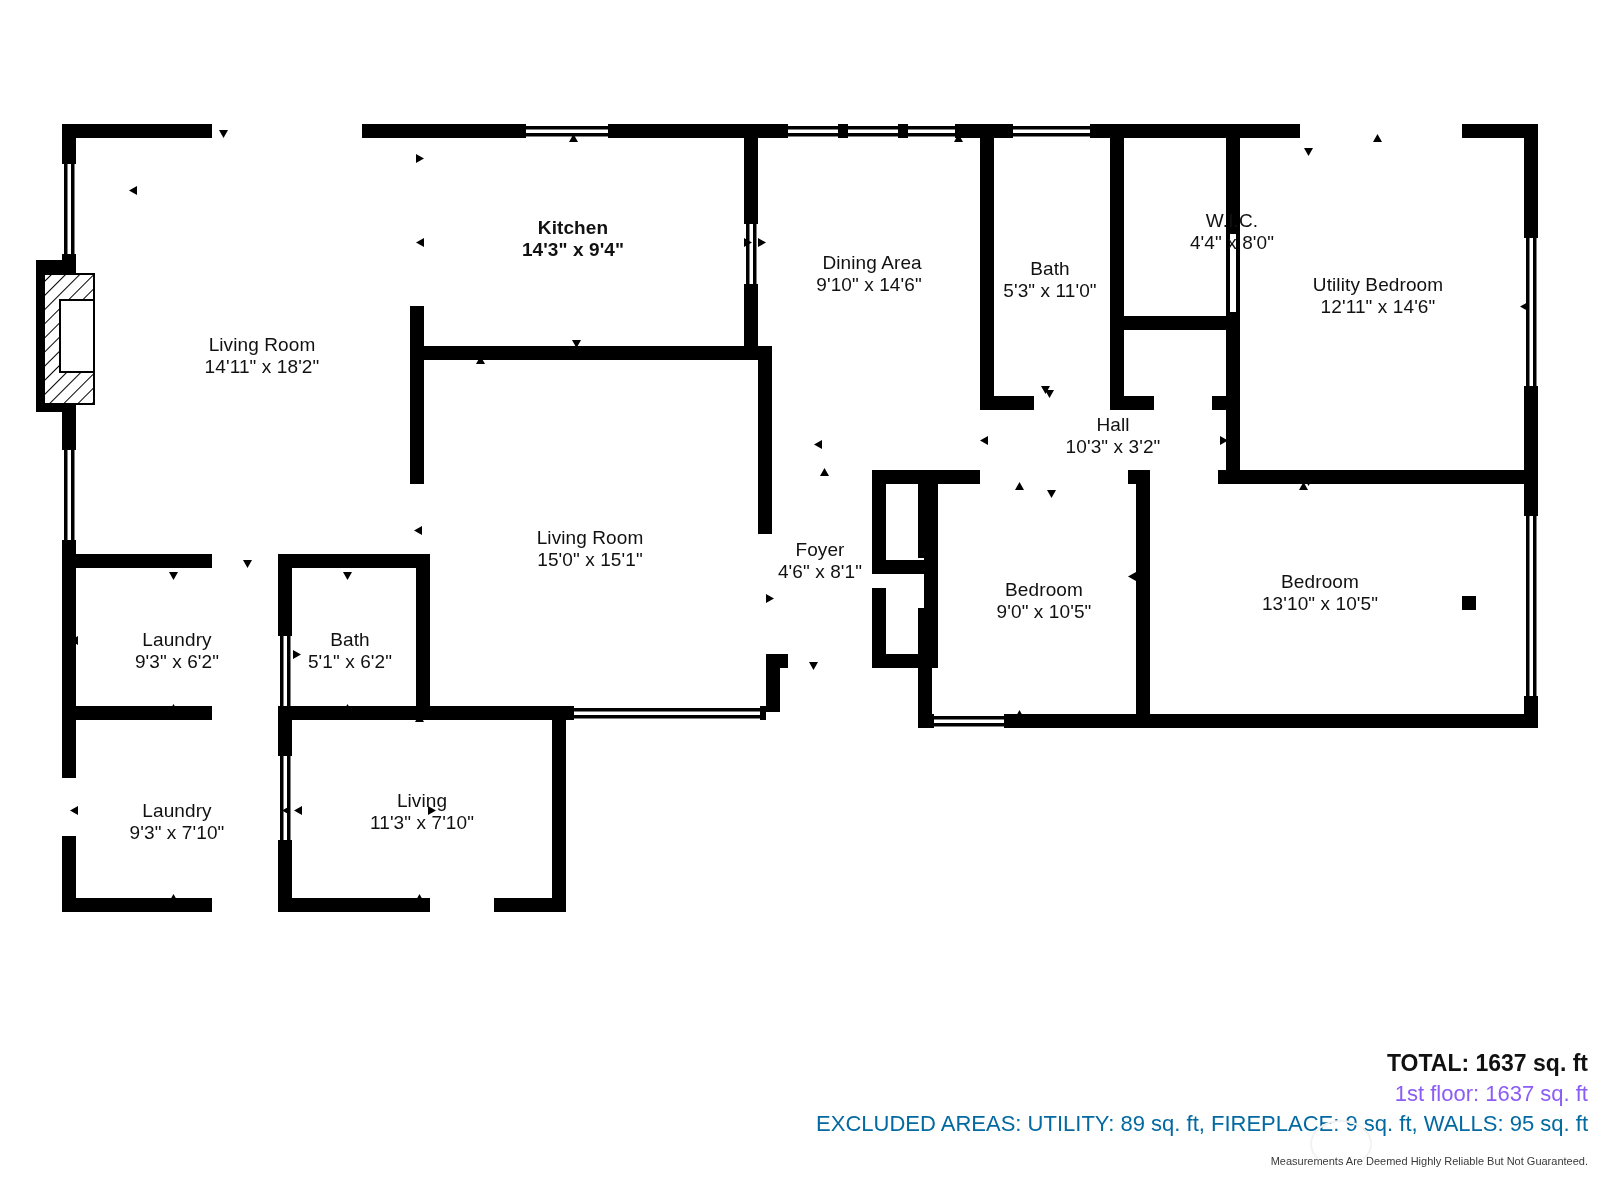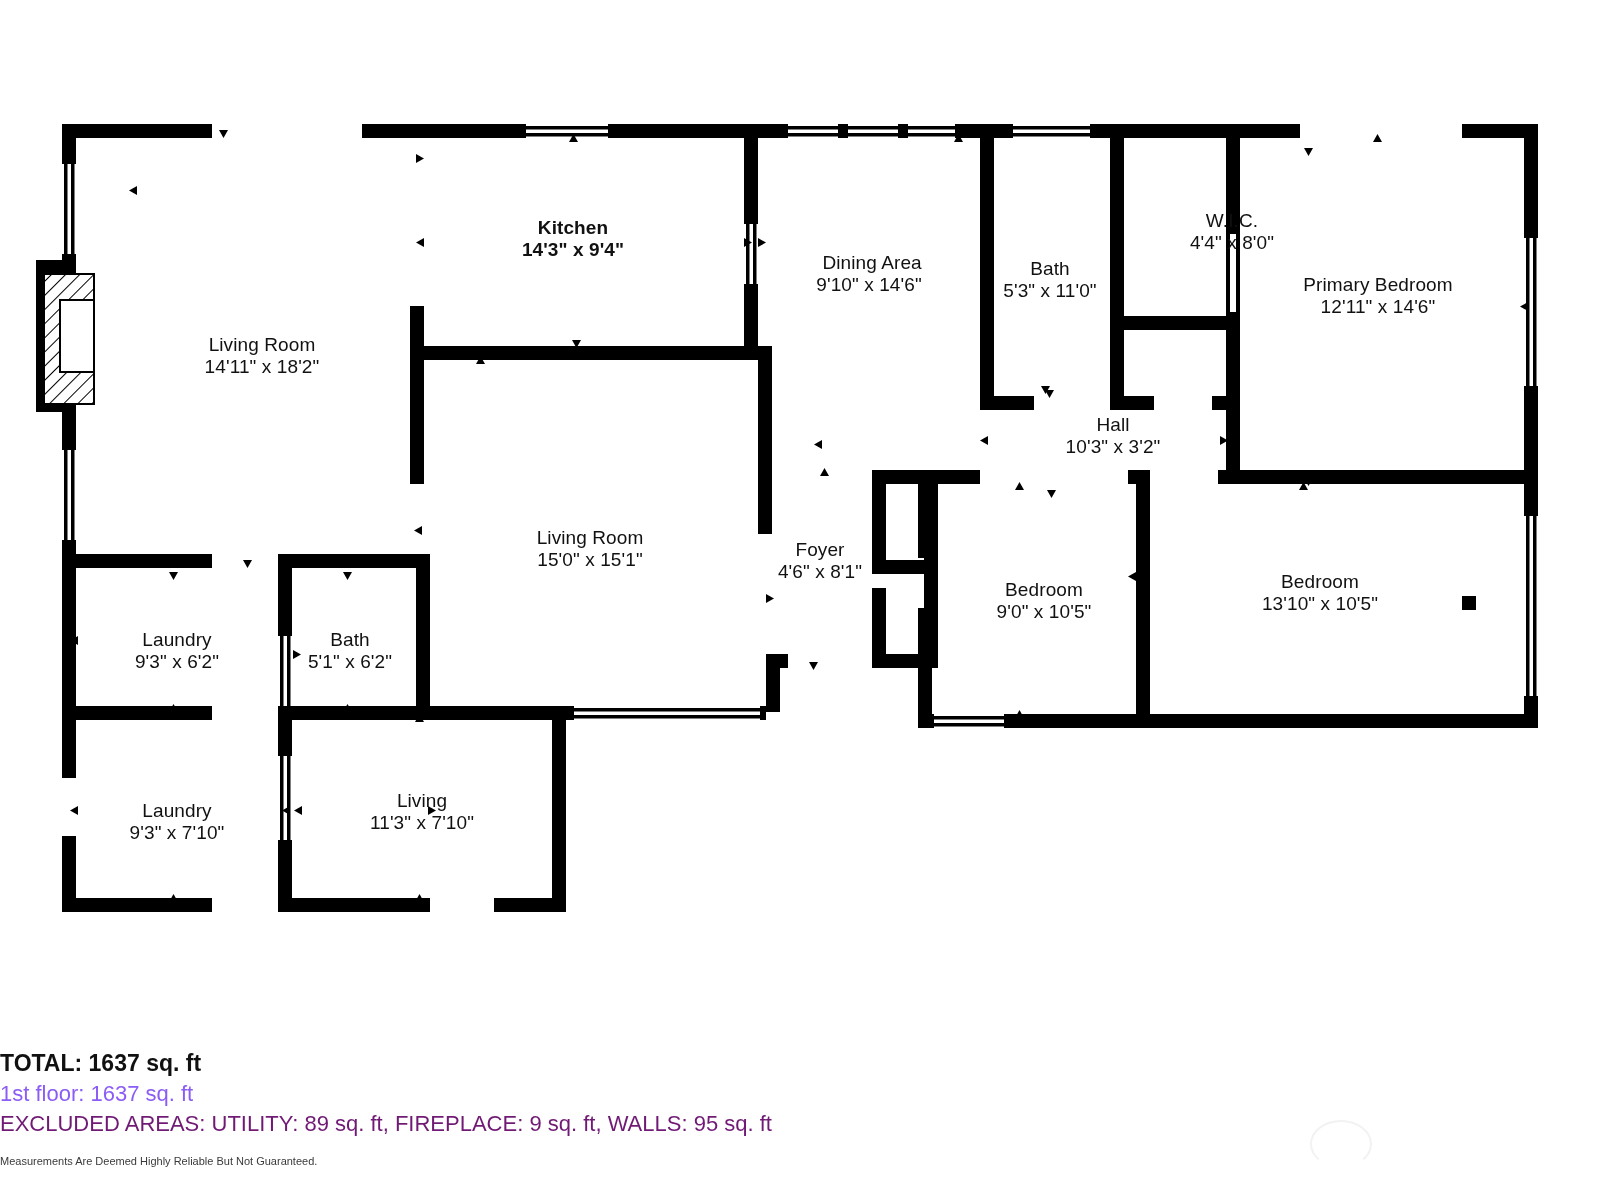--- a/index.html
+++ b/index.html
@@ -41,36 +41,36 @@
     display: block;
     font-size: 19px;
     letter-spacing: 0.1px;
   }
 
   #footer {
     position: absolute;
     left: 0;
     width: 1588px;
     top: 1048px;
-    text-align: left;
+    text-align: right;
   }
   #footer .ftotal {
     font-size: 23px;
     font-weight: bold;
     color: #111;
     line-height: 1.35;
   }
   #footer .ffloor {
     font-size: 22px;
     color: #8b5cf6;
     line-height: 1.35;
   }
   #footer .fexcluded {
     font-size: 22px;
-    color: #701a75;
+    color: #0369a1;
     line-height: 1.35;
   }
   #footer .fdisc {
     margin-top: 17px;
     font-size: 11px;
     color: #3a3a3a;
   }
   .watermark-arc {
     position: absolute;
     left: 1310px;
@@ -345,21 +345,21 @@
     </div>
     <div class="label" style="left: 1050px; top: 280px;">
       <span class="rname">Bath</span>
       <span class="rdim">5'3" x 11'0"</span>
     </div>
     <div class="label" style="left: 1232px; top: 232px;">
       <span class="rname">W.I.C.</span>
       <span class="rdim">4'4" x 8'0"</span>
     </div>
     <div class="label" style="left: 1378px; top: 296px;">
-      <span class="rname">Primary Bedroom</span>
+      <span class="rname">Utility Bedroom</span>
       <span class="rdim">12'11" x 14'6"</span>
     </div>
     <div class="label" style="left: 1113px; top: 436px;">
       <span class="rname">Hall</span>
       <span class="rdim">10'3" x 3'2"</span>
     </div>
     <div class="label" style="left: 590px; top: 549px;">
       <span class="rname">Living Room</span>
       <span class="rdim">15'0" x 15'1"</span>
     </div>

